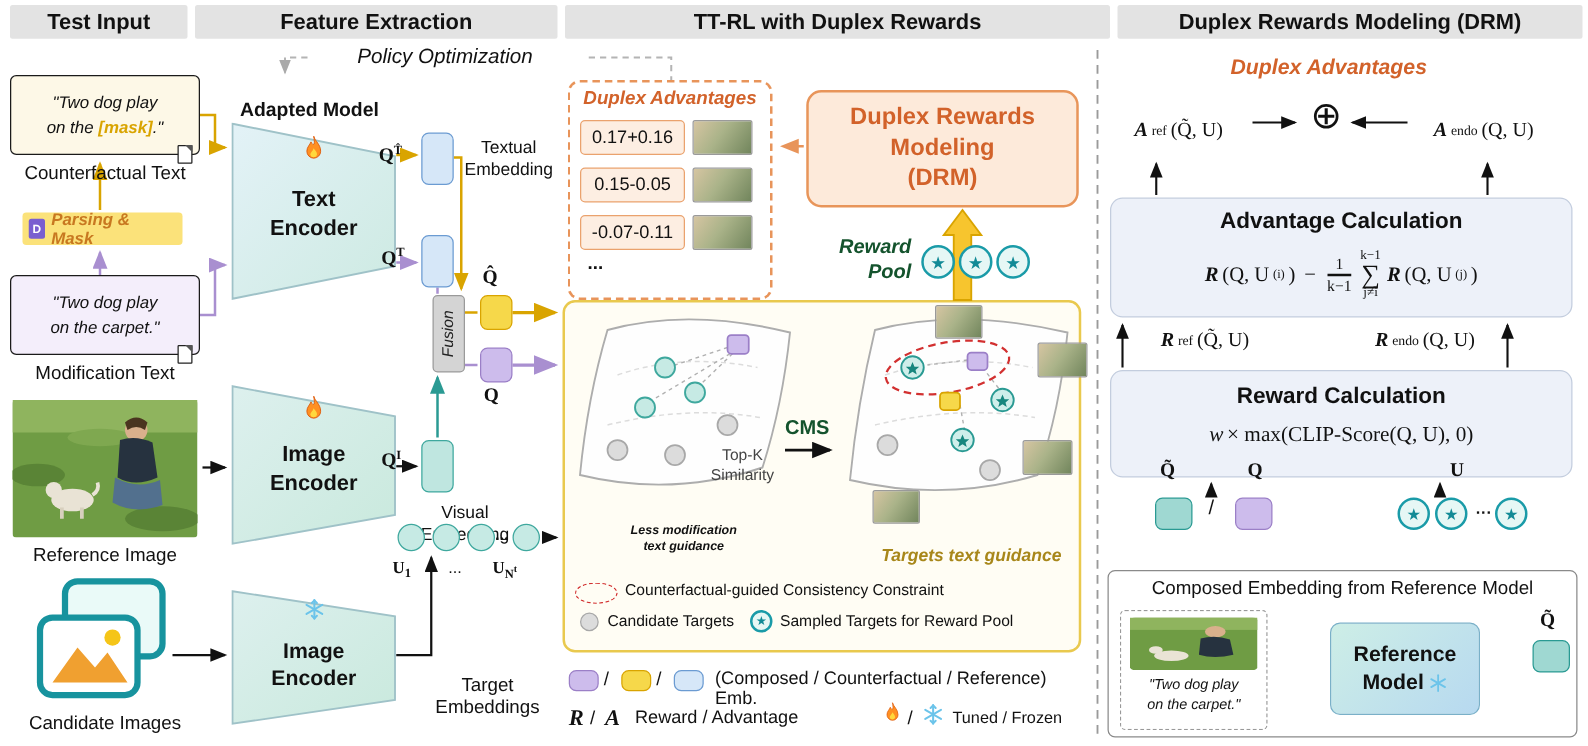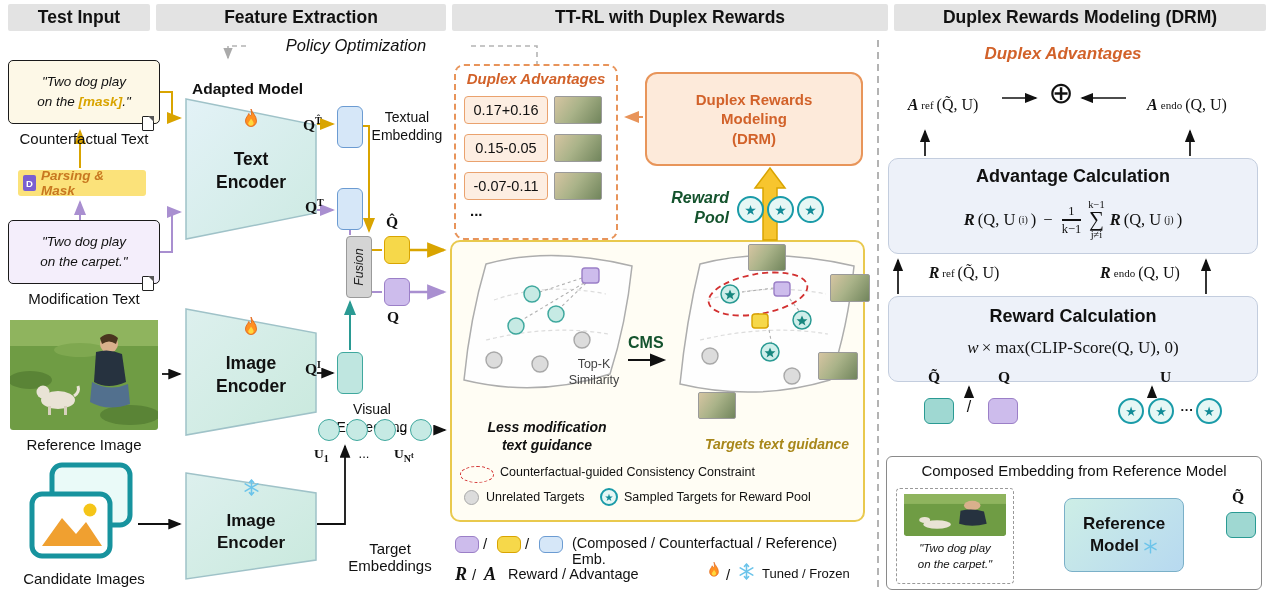--- a/index.html
+++ b/index.html
@@ -26,21 +26,21 @@
   .qlabel{font-family:"Liberation Serif",serif;font-weight:700;font-size:15.5px;}
   .qlabel sup{font-size:10px}
   .qlabel sub{font-size:10px}
   .qlabel sub sup{font-size:8px}
   sup,sub{line-height:0}
   .vwrap{display:flex;align-items:center;justify-content:center;width:100%;height:100%}
   .vtext{transform:rotate(-90deg);font-style:italic;font-size:12.5px;color:#222;white-space:nowrap}
   .dashedbox{border:2px dashed #e8945a;border-radius:10px;background:#fff}
   .advrow{background:#fdeee2;border:1.2px solid #eaa26e;border-radius:4px;display:flex;align-items:center;justify-content:center;font-size:14.5px}
   .thumb{background:linear-gradient(125deg,#d6c5a2 0%,#aab389 45%,#71855c 100%);border:1px solid #9a9a9a;border-radius:2px}
-  .drmbox{background:#fdeada;border:2.5px solid #e8955a;border-radius:12px;display:flex;flex-direction:column;align-items:center;justify-content:center;color:#d2622a;font-weight:700;font-size:15px;line-height:1.3;text-align:center}
+  .drmbox{background:#fdeada;border:2.5px solid #e8955a;border-radius:12px;display:flex;flex-direction:column;align-items:center;justify-content:center;color:#d2622a;font-weight:700;font-size:19px;line-height:1.3;text-align:center}
   .teal{color:#14532d}
   .starc{background:#e6f7f5;border:2px solid #1a9ba8;border-radius:50%;display:flex;align-items:center;justify-content:center;color:#128a96}
   .ybox{background:#fffdf4;border:2px solid #e9c94e;border-radius:10px}
   .calcbox{background:#edf1f9;border:1.5px solid #c3cdde;border-radius:10px}
   .calct{font-weight:700;font-size:18px;text-align:center}
   .formula{font-family:"Liberation Serif",serif;font-size:16.5px;display:flex;align-items:center;justify-content:center;gap:3px;white-space:nowrap}
   .formula sup{font-size:10px}
   .formula sub{font-size:11px}
   .scr{font-family:"Liberation Serif",serif;font-style:italic;font-weight:700}
   .frac{display:inline-flex;flex-direction:column;align-items:center;font-size:12.5px;line-height:1.15;margin:0 2px}
@@ -325,21 +325,21 @@
     <circle cx="100" cy="66" r="8" fill="#c6eae4" stroke="#3fa89e" stroke-width="1.5"></circle>
     <circle cx="60" cy="78" r="8" fill="#c6eae4" stroke="#3fa89e" stroke-width="1.5"></circle>
     <circle cx="38" cy="112" r="8" fill="#dcdcdc" stroke="#a8a8a8" stroke-width="1.4"></circle>
     <circle cx="84" cy="116" r="8" fill="#dcdcdc" stroke="#a8a8a8" stroke-width="1.4"></circle>
     <circle cx="126" cy="92" r="8" fill="#dcdcdc" stroke="#a8a8a8" stroke-width="1.4"></circle>
   </svg>
   <div class="item smallcap" style="left:548px;top:356px;width:92px;font-size:12.5px;color:#444">
     <div>Top-K</div>
       <div>Similarity</div>
   </div>
-  <div class="item it b" style="left:462px;top:418px;width:170px;font-size:14px;text-align:center;line-height:1.3">
+  <div class="item it b" style="left:462px;top:418px;width:170px;font-size:10px;text-align:center;line-height:1.3">
     <div>Less modification</div>
       <div>text guidance</div>
   </div>
 
   <div class="item b teal" style="left:628px;top:334px;width:44px;font-size:16px">CMS</div>
 
   <svg class="item" style="left:668px;top:244px" width="198" height="188" viewBox="0 0 198 188">
     <path d="M 32,20 Q 100,2 186,22 Q 180,84 162,136 Q 88,158 12,140 Q 18,78 32,20 Z" fill="#fefefe" stroke="#adadad" stroke-width="1.5"></path>
     <path d="M 40,56 Q 95,38 158,50" fill="none" stroke="#dcdcdc" stroke-width="1.2" stroke-dasharray="4,3"></path>
     <path d="M 32,96 Q 100,80 160,90" fill="none" stroke="#dcdcdc" stroke-width="1.2" stroke-dasharray="4,3"></path>
@@ -362,21 +362,21 @@
   </svg>
   <div class="item thumb" style="left:748px;top:244px;width:38px;height:27px"></div>
   <div class="item thumb" style="left:830px;top:274px;width:40px;height:28px"></div>
   <div class="item thumb" style="left:818px;top:352px;width:40px;height:28px"></div>
   <div class="item thumb" style="left:698px;top:392px;width:38px;height:27px"></div>
   <div class="item it b" style="left:688px;top:436px;width:178px;font-size:14px;text-align:center;color:#a8871a">Targets text guidance</div>
 
   <div class="item" style="left:460px;top:466px;width:34px;height:17px;border:1.6px dashed #d23030;border-radius:50%"></div>
   <div class="item" style="left:500px;top:465px;width:340px;font-size:12.5px">Counterfactual-guided Consistency Constraint</div>
   <div class="item gcirc" style="left:464px;top:490px;width:15px;height:15px"></div>
-  <div class="item" style="left:486px;top:490px;width:110px;font-size:12.5px">Unrelated Targets</div>
+  <div class="item" style="left:486px;top:490px;width:110px;font-size:12.5px">Candidate Targets</div>
   <div class="item starc" style="left:600px;top:488px;width:18px;height:18px;font-size:10px">★</div>
   <div class="item" style="left:624px;top:490px;width:236px;font-size:12.5px">Sampled Targets for Reward Pool</div>
 
   <div class="item qbox q-purple" style="left:455px;top:536px;width:24px;height:17px"></div>
   <div class="item" style="left:483px;top:535px;width:10px;font-size:15px">/</div>
   <div class="item qbox q-yellow" style="left:497px;top:536px;width:24px;height:17px"></div>
   <div class="item" style="left:525px;top:535px;width:10px;font-size:15px">/</div>
   <div class="item qbox q-blue" style="left:539px;top:536px;width:24px;height:17px"></div>
   <div class="item" style="left:572px;top:535px;width:292px;font-size:14.5px">(Composed / Counterfactual / Reference) Emb.</div>
 

